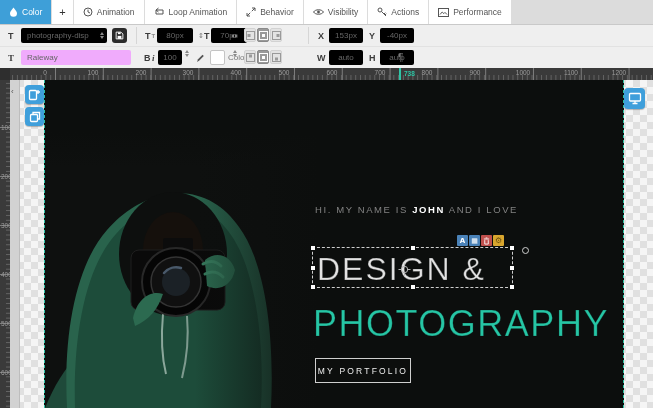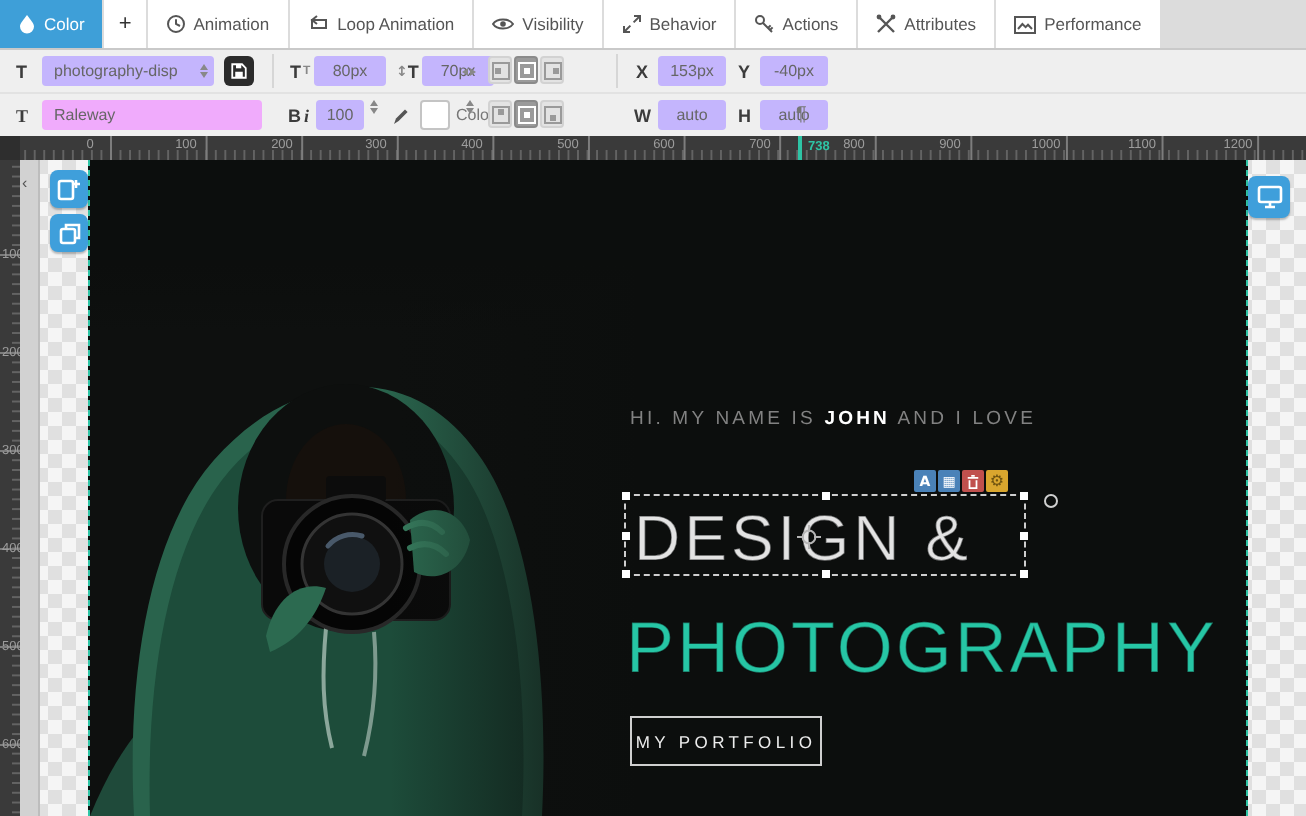--- a/index.html
+++ b/index.html
@@ -13,21 +13,21 @@
        margin-right:1px;font-size:8.5px;color:#555;white-space:nowrap;}
   .tab svg{display:block;flex:0 0 auto;}
   .tab.active{background:#3e9fd8;color:#fff;}
   .tab.plus{padding:0 7px;font-size:11px;color:#333;}
 
   
   .trow{position:absolute;left:0;width:653px;height:21px;background:#efefef;}
   #row1{top:25px;border-bottom:1px solid #e2e2e2;}
   #row2{top:47px;border-bottom:1px solid #c6c6c6;}
   .ctl{position:absolute;top:3px;height:15px;display:flex;align-items:center;}
-  .fld{background:#c4b5fd;border-radius:2px;font-size:8px;color:#666;justify-content:center;}
+  .fld{background:#000000;border-radius:2px;font-size:8px;color:#666;justify-content:center;}
   .fld.left{justify-content:flex-start;padding-left:6px;box-sizing:border-box;}
   .lbl{font-size:9px;color:#3c3c3c;font-weight:bold;}
   .lbl.dim{color:#777;font-weight:normal;}
   .vdiv{position:absolute;top:2px;width:1px;height:17px;background:#d6d6d6;}
   .steppers{display:flex;flex-direction:column;gap:1px;align-items:center;}
   .tri-up{width:0;height:0;border-left:2.5px solid transparent;border-right:2.5px solid transparent;border-bottom:3px solid #888;}
   .tri-dn{width:0;height:0;border-left:2.5px solid transparent;border-right:2.5px solid transparent;border-top:3px solid #888;}
   .tri-l{width:0;height:0;border-top:2.5px solid transparent;border-bottom:2.5px solid transparent;border-right:3px solid #888;}
   .tri-r{width:0;height:0;border-top:2.5px solid transparent;border-bottom:2.5px solid transparent;border-left:3px solid #888;}
   .savebtn{background:#2b2b2b;border-radius:3px;width:15px;height:15px;justify-content:center;}
@@ -125,46 +125,38 @@
       <span>Animation</span>
     </div>
     <div class="tab">
       <svg width="11" height="10" viewBox="0 0 11 10">
           <path d="M2 3 H9 V7 H2 Z" fill="none" stroke="#555" stroke-width="1"></path>
           <path d="M4.5 1 L2 3 L4.5 5" fill="none" stroke="#555" stroke-width="1"></path>
         </svg>
       <span>Loop Animation</span>
     </div>
     <div class="tab">
+      <svg width="10" height="10" viewBox="0 0 10 10">
+          <path d="M6 1 H9 V4 M9 1 L5.8 4.2 M4 9 H1 V6 M1 9 L4.2 5.8" fill="none" stroke="#555" stroke-width="1"></path>
+        </svg>
+      <span>Behavior</span>
+    </div>
+    <div class="tab">
       <svg width="11" height="8" viewBox="0 0 11 8">
           <path d="M0.5 4 C2.5 1 8.5 1 10.5 4 C8.5 7 2.5 7 0.5 4 Z" fill="none" stroke="#555" stroke-width="1"></path>
           <circle cx="5.5" cy="4" r="1.4" fill="#555"></circle>
         </svg>
       <span>Visibility</span>
     </div>
     <div class="tab">
       <svg width="10" height="10" viewBox="0 0 10 10">
-          <path d="M6 1 H9 V4 M9 1 L5.8 4.2 M4 9 H1 V6 M1 9 L4.2 5.8" fill="none" stroke="#555" stroke-width="1"></path>
-        </svg>
-      <span>Behavior</span>
-    </div>
-    <div class="tab">
-      <svg width="10" height="10" viewBox="0 0 10 10">
           <circle cx="3" cy="3" r="2" fill="none" stroke="#555" stroke-width="1"></circle>
           <path d="M4.5 4.5 L9 9 M7 7 L8.3 5.7 M8 8 L9.3 6.7" fill="none" stroke="#555" stroke-width="1"></path>
         </svg>
       <span>Actions</span>
-    </div>
-    <div class="tab">
-      <svg width="10" height="10" viewBox="0 0 10 10">
-          <path d="M1 9 L9 1 M1 1 L9 9" fill="none" stroke="#555" stroke-width="1.2"></path>
-          <circle cx="1.5" cy="1.5" r="1.2" fill="#555"></circle>
-          <circle cx="8.5" cy="1.5" r="1.2" fill="#555"></circle>
-        </svg>
-      <span>Attributes</span>
     </div>
     <div class="tab">
       <svg width="11" height="9" viewBox="0 0 11 9">
           <rect x="0.5" y="0.5" width="10" height="8" fill="none" stroke="#555" stroke-width="1"></rect>
           <path d="M2 6.5 L4.2 4 L5.8 5.6 L7 4.4 L9 6.5" fill="none" stroke="#555" stroke-width="1"></path>
         </svg>
       <span>Performance</span>
     </div>
   </div>
 

